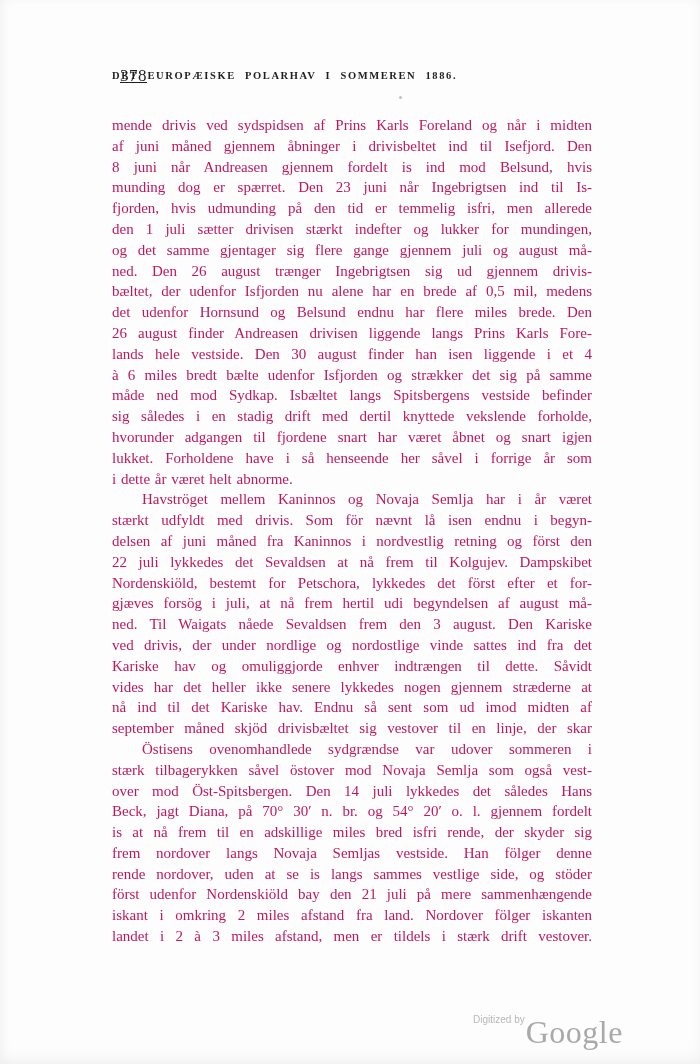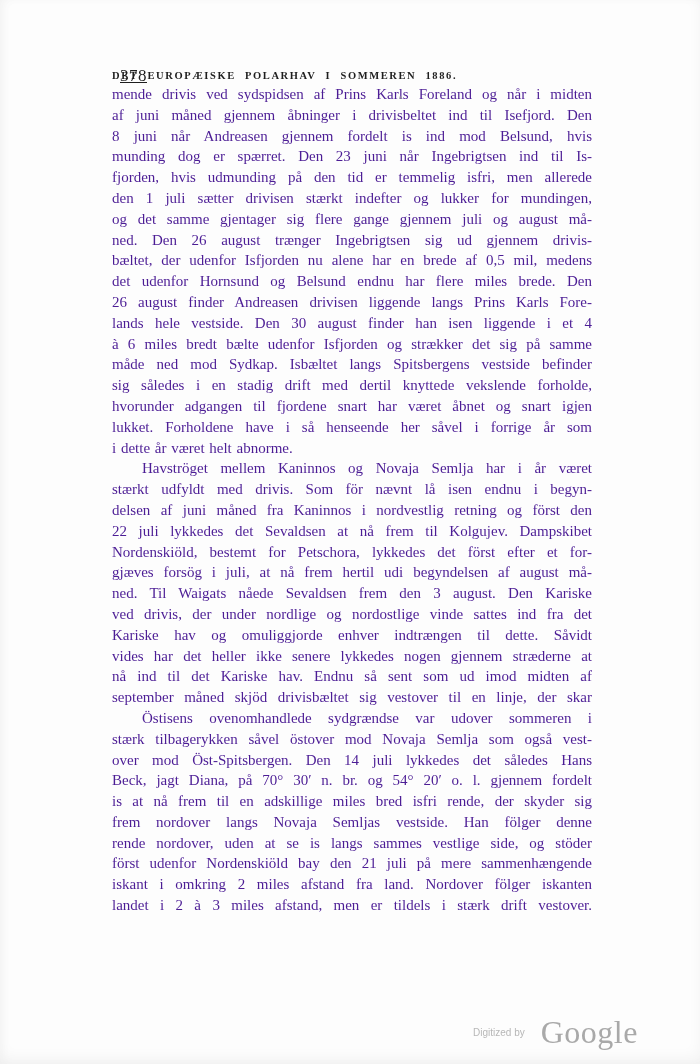--- a/index.html
+++ b/index.html
@@ -37,45 +37,45 @@
     text-align: left;
     padding-top: 4px;
     font-size: 10.5px;
     font-weight: 700;
     letter-spacing: 1.6px;
     word-spacing: 5px;
     color: #1e1e1e;
   }
   .text-body {
     position: absolute;
-    top: 84px;
+    top: 115px;
     left: 112px;
     width: 480px;
-    color: #4c1d95;
+    color: #be185d;
     font-size: 15px;
     line-height: 20.8px;
   }
   .line {
     text-align: justify;
     text-align-last: justify;
     word-spacing: 1px;
   }
   .line.last {
     text-align-last: left;
   }
   .line.indent {
     text-indent: 30px;
   }
   .watermark {
     position: absolute;
     left: 473px;
     top: 1014px;
     display: flex;
-    align-items: center;
-    gap: 16px;
+    align-items: flex-start;
+    gap: 1px;
     user-select: none;
   }
   .wm-prefix {
     font-family: "Liberation Sans", sans-serif;
     font-size: 10px;
     color: #b7b7b7;
   }
   .wm-brand {
     font-family: "Liberation Serif", serif;
     font-size: 32px;

